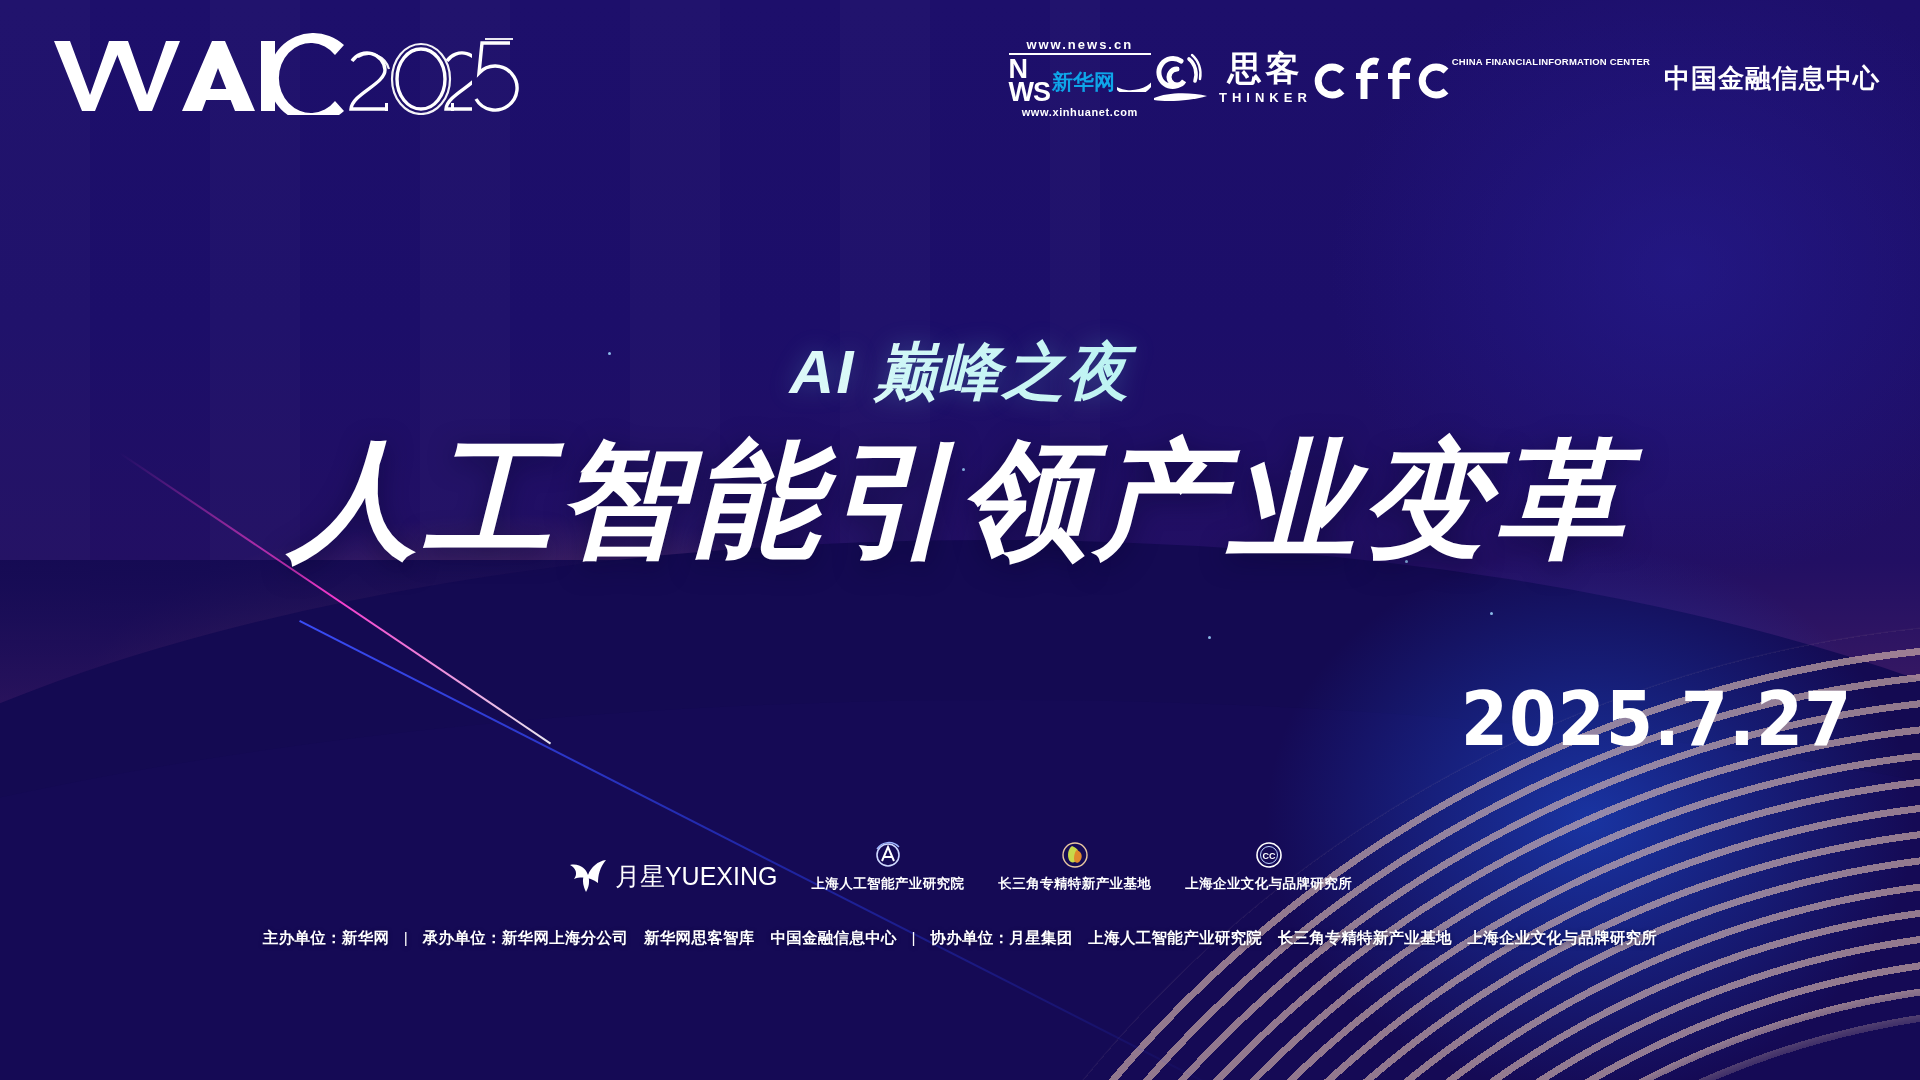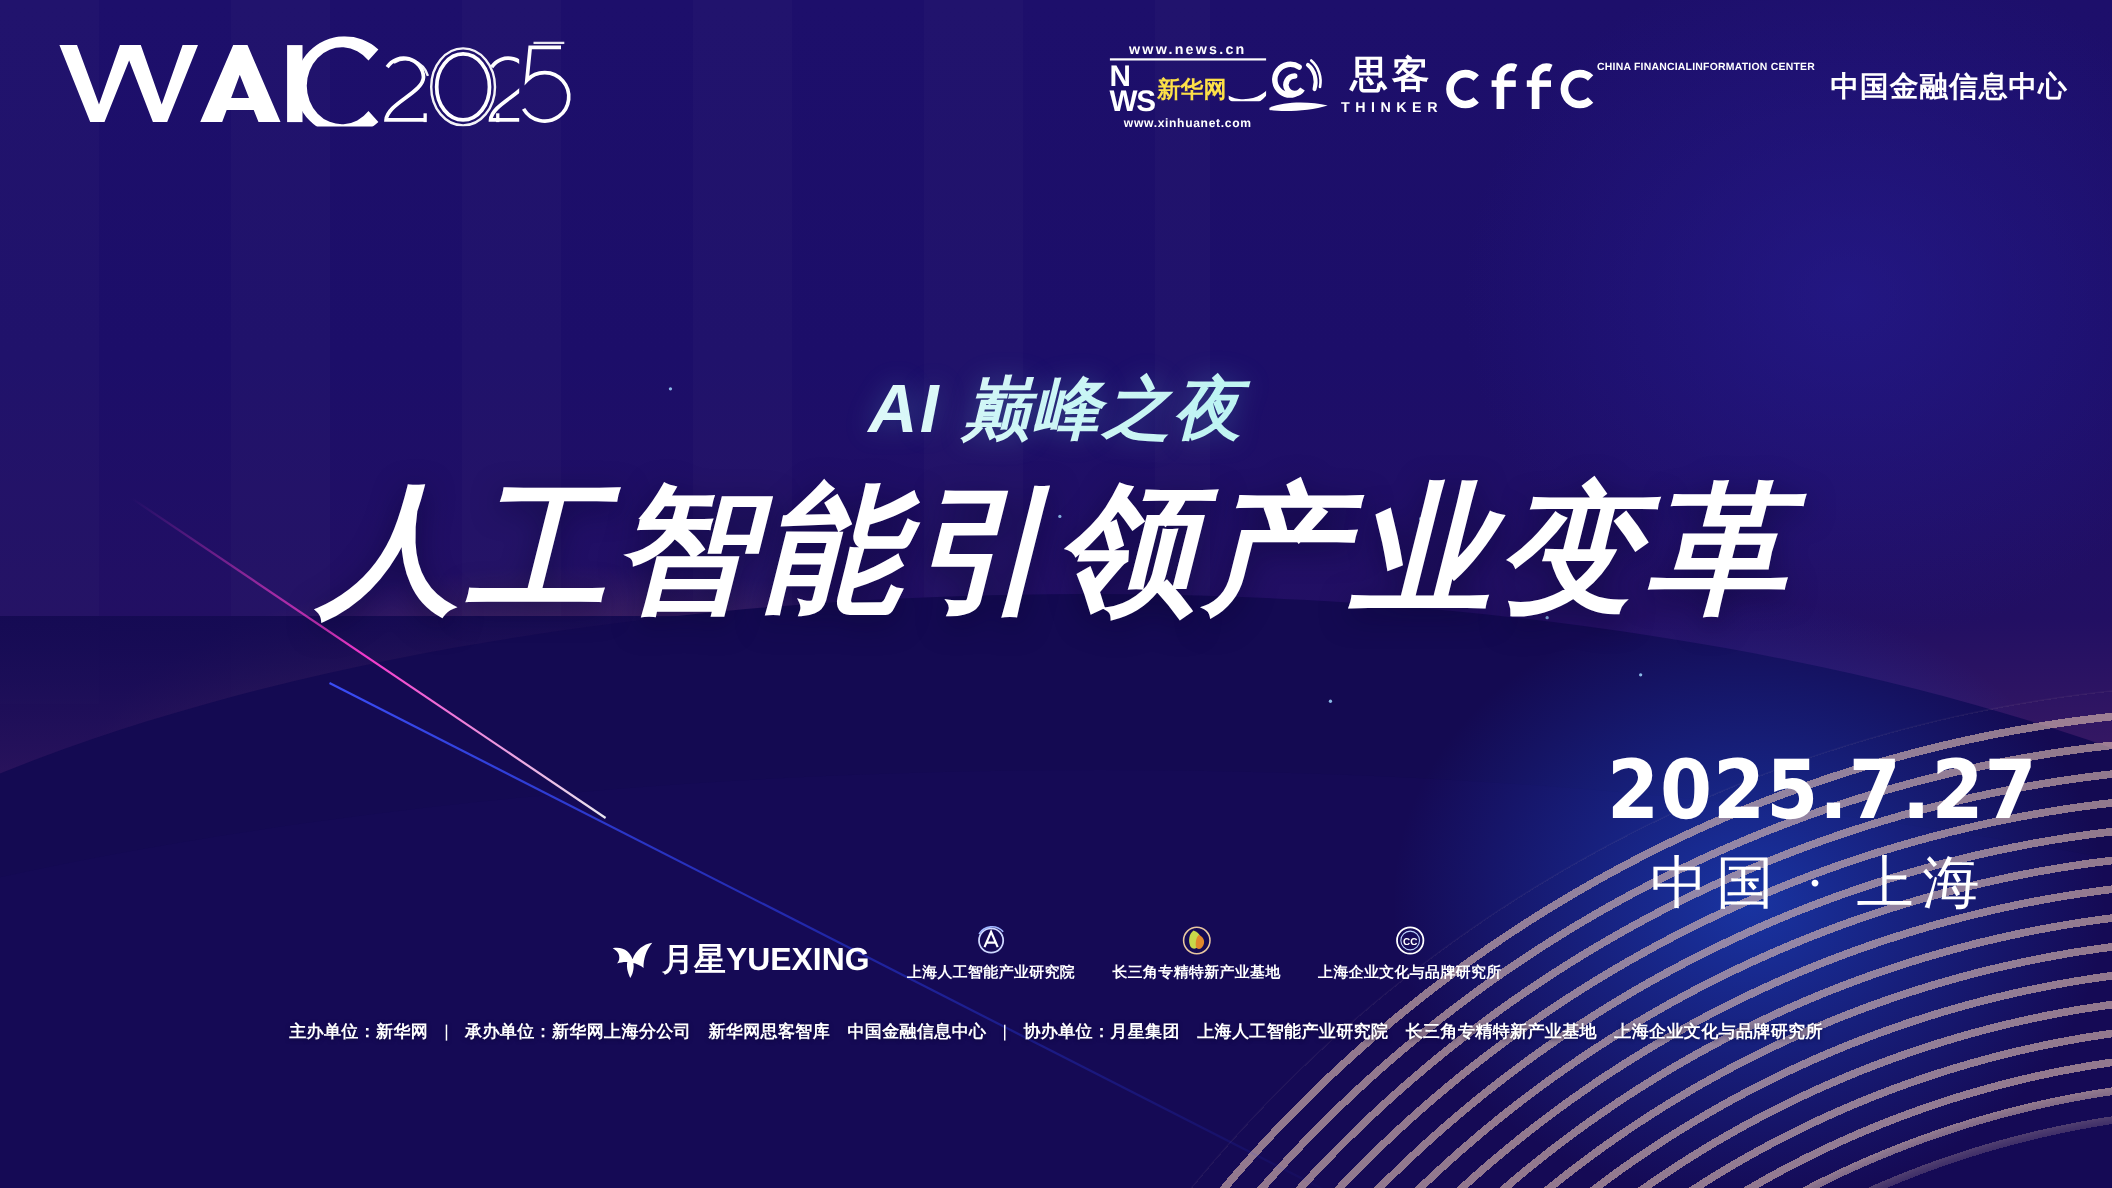--- a/index.html
+++ b/index.html
@@ -90,21 +90,21 @@
   
   .waic{ position:absolute; left:52px; top:34px; height:80px; display:flex; align-items:center; }
   .logos{ position:absolute; right:40px; top:38px; display:flex; align-items:center; }
   .logo-block{ display:flex; align-items:center; }
 
   .xh{ display:flex; flex-direction:column; align-items:center; line-height:1; }
   .xh-top{ font-size:13px; font-weight:700; letter-spacing:2px; color:#fff; }
   .xh-rule{ width:100%; height:2px; background:#fff; margin:2px 0 3px; }
   .xh-mid{ display:flex; align-items:center; gap:2px; }
   .xh-nws{ display:flex; flex-direction:column; font-size:27px; font-weight:800; color:#fff; line-height:.86; letter-spacing:-1px; }
-  .xh-cn{ font-size:21px; font-weight:700; color:#fde047; letter-spacing:0; }
+  .xh-cn{ font-size:21px; font-weight:700; color:#0ea5e9; letter-spacing:0; }
   .xh-swoosh{ width:34px; height:22px; position:relative; overflow:hidden; }
   .xh-swoosh:after{ content:""; position:absolute; left:-6px; top:-14px; width:44px; height:34px;
     border-bottom:6px solid #fff; border-radius:50%; transform:rotate(-8deg); }
   .xh-bot{ font-size:11px; font-weight:700; letter-spacing:.6px; color:#fff; margin-top:3px; }
 
   .thk{ display:flex; align-items:center; gap:10px; }
   .thk-mark{ width:58px; height:54px; position:relative; }
   .thk-right{ display:flex; flex-direction:column; align-items:center; }
   .thk-cn{ font-size:34px; font-weight:700; color:#fff; letter-spacing:4px; line-height:1;
     font-family:"Liberation Serif","DejaVu Serif",serif; }
@@ -136,21 +136,21 @@
 
   
   .sponsors{ position:absolute; left:0; right:0; top:840px; display:flex;
     justify-content:center; align-items:flex-end; gap:34px; }
   .sp{ display:flex; flex-direction:column; align-items:center; gap:5px; }
   .sp-name{ font-size:13.5px; font-weight:700; color:#fff; letter-spacing:.4px; white-space:nowrap; }
   .sp-icon{ width:30px; height:30px; position:relative; }
 
   .yx{ display:flex; align-items:center; gap:7px; }
   .yx-mark{ width:40px; height:34px; position:relative; }
-  .yx-txt{ font-size:29px; font-weight:700; color:#fff; letter-spacing:0; white-space:nowrap; }
+  .yx-txt{ font-size:25px; font-weight:400; color:#fff; letter-spacing:0; white-space:nowrap; }
 
   
   .credits{ position:absolute; left:0; right:0; top:928px; text-align:center;
     font-size:15.5px; font-weight:700; color:#fff; letter-spacing:.3px; white-space:nowrap;
     text-shadow:0 1px 4px rgba(10,5,50,.7); }
   .credits .sep{ margin:0 10px; font-weight:400; }
 </style>
 </head>
 <body>
 
@@ -279,21 +279,20 @@
       <div class="cfic-cn">中国金融信息中心</div>
     </div>
 
   </div>
 
   <div class="subtitle">AI 巅峰之夜</div>
   <div class="headline">人工智能引领产业变革</div>
 
   <div class="date-wrap">
     <div class="date-main">2025.7.27</div>
-    <div class="date-sub">中国 · 上海</div>
   </div>
 
   <div class="sponsors">
 
     <div class="yx">
       <div class="yx-mark">
         <svg width="40" height="34" viewBox="0 0 40 34">
           <path d="M2,6 C12,4 18,10 20,16 C23,8 30,2 38,1 C32,8 30,16 30,24 C24,19 14,17 6,20 C10,15 8,9 2,6 Z" fill="#ffffff"></path>
           <path d="M20,16 C22,22 21,28 18,33 C15,27 14,21 16,16 Z" fill="#ffffff"></path>
         </svg>

